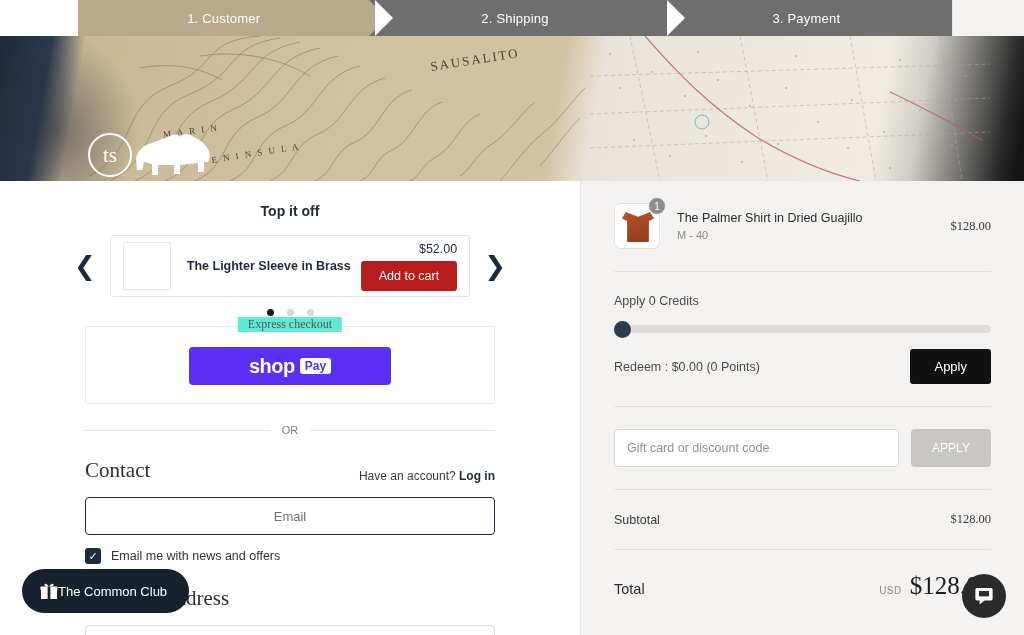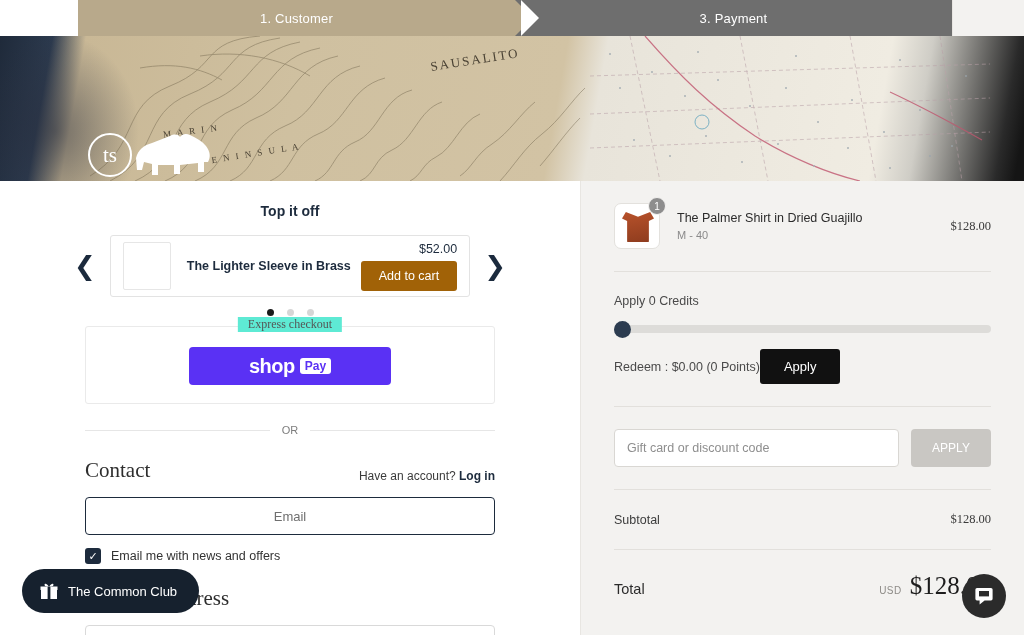--- a/index.html
+++ b/index.html
@@ -150,21 +150,21 @@
     background: linear-gradient(100deg,#a8考8a 0%, #c3a87a 35%, #9a8258 100%);
     transform: rotate(18deg);
   }
   .carousel-name {
     font-size: 12.5px; font-weight: bold; color: #1d2b3d;
     margin-left: 16px; flex: 1;
   }
   .carousel-right { text-align: right; }
   .carousel-price { font-size: 12.5px; color: #1d2b3d; margin-bottom: 5px; }
   .atc-btn {
-    background: #a16207; color: #fff; border: none;
+    background: #b91c1c; color: #fff; border: none;
     font-size: 12.5px; padding: 8px 18px; border-radius: 3px; cursor: pointer;
     font-family: "Liberation Sans", sans-serif;
   }
   .dots { display: flex; justify-content: center; gap: 13px; margin-top: 12px; }
   .dot { width: 7px; height: 7px; border-radius: 50%; background: #d6d6d6; cursor: pointer; }
   .dot.active { background: #1b1b1b; }
 
   
   .express-wrap { margin: 10px 85px 0 85px; position: relative; }
   .express-box {
@@ -250,21 +250,21 @@
   .hr { height: 1px; background: #e2e0dc; margin: 22px 0; }
 
   .credits-label { font-size: 12.5px; color: #4a4a4a; }
   .slider { position: relative; height: 8px; margin: 17px 0 0 0; }
   .slider-track { height: 8px; border-radius: 4px; background: #dddcd9; }
   .slider-handle {
     position: absolute; left: 0; top: -4px;
     width: 17px; height: 17px; border-radius: 50%; background: #2c3c50; cursor: pointer;
   }
   .redeem-row {
-    display: flex; align-items: center; 
+    display: flex; align-items: center; justify-content: space-between;
     margin-top: 16px;
   }
   .redeem-text { font-size: 12.5px; color: #4a4a4a; }
   .apply-dark {
     background: #111; color: #fff; border: none; border-radius: 3px;
     font-size: 13px; padding: 10px 24px; cursor: pointer;
     font-family: "Liberation Sans", sans-serif;
   }
   .gift-row { display: flex; gap: 12px; margin-top: 0; }
   .gift-input {
@@ -293,36 +293,39 @@
   .grand-row { display: flex; justify-content: space-between; align-items: baseline; }
   .grand-label { font-size: 14.5px; color: #2b2b2b; }
   .grand-right { display: flex; align-items: baseline; gap: 8px; }
   .grand-usd { font-size: 10px; color: #8d8b87; letter-spacing: .5px; }
   .grand-amt { font-family: "Liberation Serif", serif; font-size: 25px; color: #1d1d1d; }
 
   
   .common-club {
     position: absolute; left: 22px; bottom: 22px;
     background: #16212e; color: #fff; border-radius: 24px;
-    height: 44px; display: flex; align-items: center; gap: 10px;
+    height: 44px; display: flex; align-items: center; 
     padding: 0 22px 0 18px; cursor: pointer; font-size: 13px; z-index: 40;
   }
   .chat-btn {
     position: absolute; right: 18px; bottom: 17px;
     width: 44px; height: 44px; border-radius: 50%; background: #2b2b2b;
     display: flex; align-items: center; justify-content: center; cursor: pointer; z-index: 40;
   }
 </style>
 </head>
 <body>
 
 <div class="stepbar">
   <div class="step-pad"></div>
   <div class="step active">
     <span>1. Customer</span>
+  </div>
+  <div class="step inactive">
+    <span>2. Shipping</span>
   </div>
   <div class="step inactive last">
     <span>3. Payment</span>
   </div>
   <div class="step-pad right"></div>
 </div>
 
 <div class="banner">
   <div class="banner-map"></div>
   <svg class="contours" viewBox="0 0 520 145" preserveAspectRatio="none">

